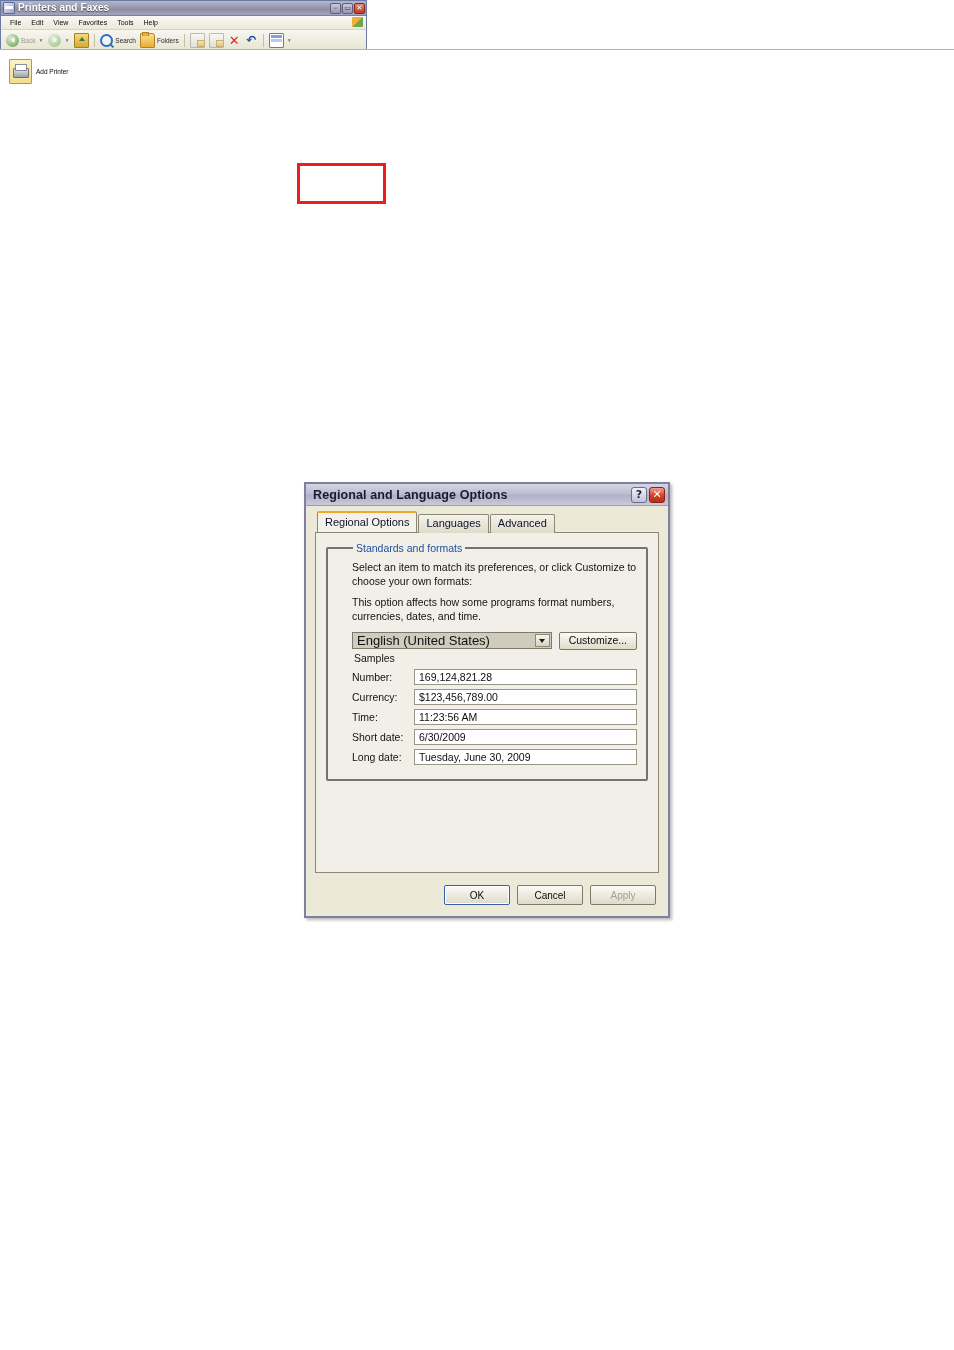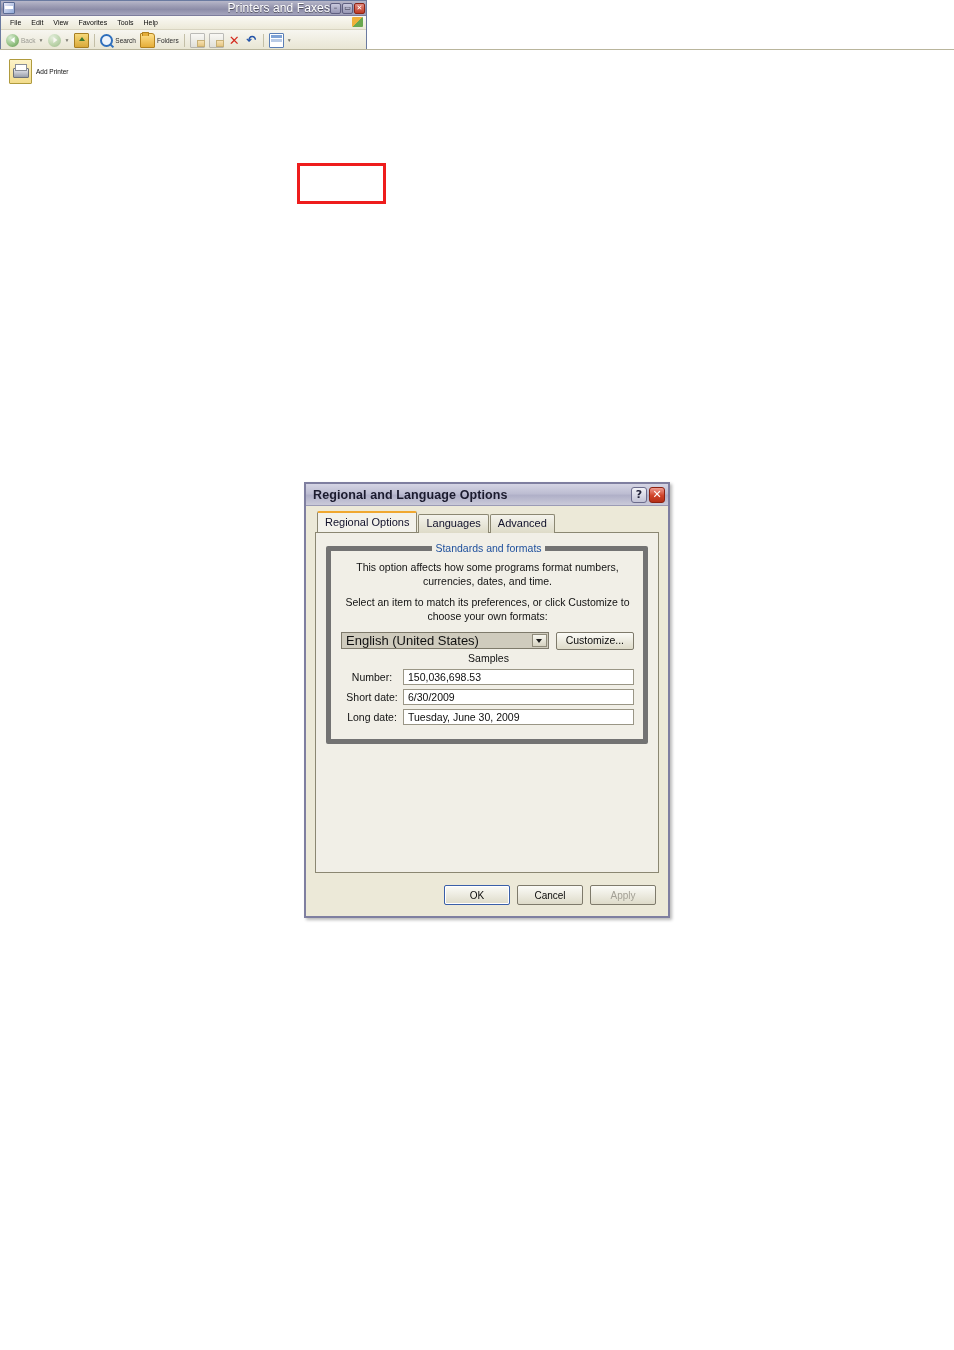--- a/index.html
+++ b/index.html
@@ -42,29 +42,28 @@
     border-radius: 1px;
     position: relative;
     flex: none;
   }
   #printers-titlebar .t-icon::after{
     content:"";
     position:absolute; left:1px; top:3px; right:1px; height:3px;
     background:#fff;
   }
   #printers-title-text {
-    font-size: 12px;
-    font-weight: normal;
+    font-size: 10px;
+    font-weight: bold;
     color: #ffffff;
     text-shadow: 0 1px 0 rgba(0,0,0,0.45);
     white-space: nowrap;
     letter-spacing: 0.1px;
     line-height: 1;
     flex: 1;
-    text-align: right;
   }
   .win-btns { display:flex; gap:1px; align-items:center; flex:none; }
   .win-btn {
     width: 11px; height: 11px;
     border: 1px solid #5f5f80;
     border-radius: 2px;
     background: linear-gradient(to bottom,#c9c9dd,#9797b4);
     position: relative;
     box-sizing: border-box;
   }
@@ -324,25 +323,24 @@
     background: #f1efe7;
     position:absolute;
     left: 9px; right: 9px;
     top: 26px;
     bottom: 43px;
     padding: 9px 10px;
     box-sizing: border-box;
   }
 
   fieldset.group {
-    border: 5px solid #737373;
+    border: 2px solid #737373;
     border-radius: 2px;
     margin: 0 0 11px 0;
-    padding: 7px 9px 10px 10px;
-    text-align: center;
+    padding: 7px 9px 10px 24px;
   }
   fieldset.group legend {
     font-size: 10.5px;
     color: #1d4f9c;
     padding: 0 3px;
     margin-left: 1px;
   }
   .body-text {
     font-size: 10.5px;
     color: #121212;
@@ -531,39 +529,51 @@
       <span class="tab active">Regional Options</span>
       <span class="tab">Languages</span>
       <span class="tab">Advanced</span>
     </div>
 
     <div id="tabpanel">
 
       <fieldset class="group">
         <legend>Standards and formats</legend>
 
+        <p class="body-text">Select an item to match its preferences, or click Customize to choose your own formats:</p>
         <p class="body-text">This option affects how some programs format numbers, currencies, dates, and time.</p>
-        <p class="body-text">Select an item to match its preferences, or click Customize to choose your own formats:</p>
 
         <div class="row-combo">
           <span class="combo">
             <span>English (United States)</span>
             <span class="arrow"></span>
           </span>
           <span class="btn">Customize...</span>
         </div>
 
         <div class="samples-title">Samples</div>
 
         <table class="samples">
           <tbody>
               <tr>
             <td class="slabel">Number:</td>
             <td>
-                  <div class="sfield">150,036,698.53</div>
+                  <div class="sfield">169,124,821.28</div>
+                </td>
+          </tr>
+          <tr>
+            <td class="slabel">Currency:</td>
+            <td>
+                  <div class="sfield">$123,456,789.00</div>
+                </td>
+          </tr>
+          <tr>
+            <td class="slabel">Time:</td>
+            <td>
+                  <div class="sfield">11:23:56 AM</div>
                 </td>
           </tr>
           <tr>
             <td class="slabel">Short date:</td>
             <td>
                   <div class="sfield">6/30/2009</div>
                 </td>
           </tr>
           <tr>
             <td class="slabel">Long date:</td>

